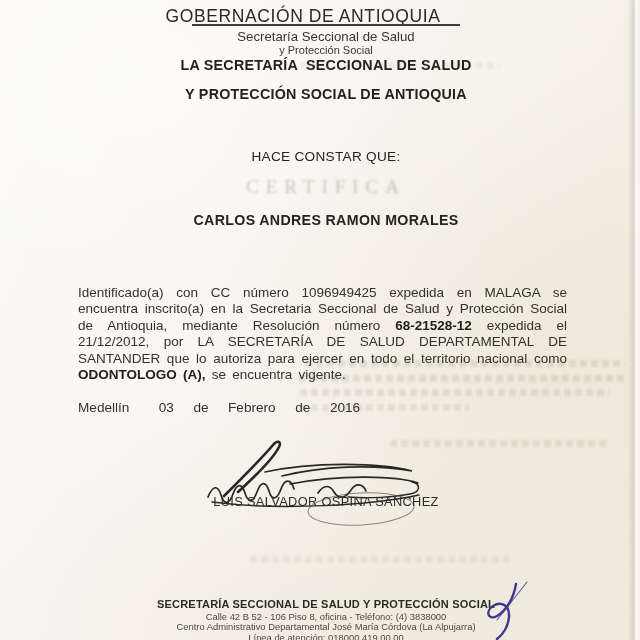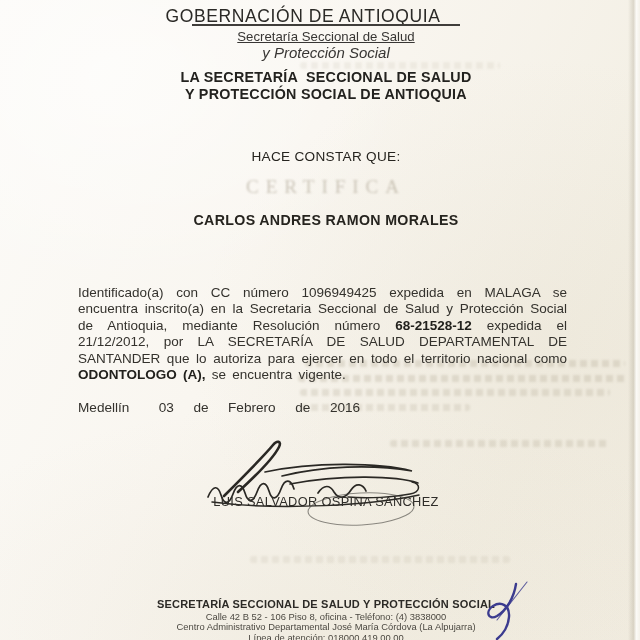--- a/index.html
+++ b/index.html
@@ -16,24 +16,24 @@
   }
   .right-edge{position:absolute;top:0;right:0;width:12px;height:640px;pointer-events:none;
     background:linear-gradient(90deg, rgba(0,0,0,0) 0%, rgba(156,147,126,.28) 45%, rgba(252,251,248,.95) 70%, #f4f1e9 100%);
   }
   .abs{position:absolute;}
   .centered{left:0;right:0;text-align:center;padding-left:12px;}
   .ink{color:#2e2c28;}
 
   .org-title{top:6px;font-size:17.5px;letter-spacing:.6px;color:#2b2a27;transform:translateX(-23px);}
   .head-rule{top:24px;left:192px;width:268px;height:2px;background:#3f3d3a;}
-  .dept1{top:29px;font-size:13.2px;color:#383634;text-decoration:underline;}
-  .dept2{top:44px;font-size:15px;color:#383634;font-style:italic;}
+  .dept1{top:29px;font-size:13.2px;color:#383634;}
+  .dept2{top:44px;font-size:11px;color:#383634;}
   .issuer{font-weight:bold;font-size:14.3px;letter-spacing:.25px;color:#23221f;white-space:pre-wrap;}
-  .issuer1{top:69px;}
+  .issuer1{top:57px;}
   .issuer2{top:86px;}
 
   .hace{top:149px;font-weight:normal;font-size:13.6px;letter-spacing:.3px;color:#26241f;}
   .watermark{top:176px;font-family:"Liberation Serif",serif;font-size:19px;letter-spacing:7px;
     color:rgba(168,159,141,.55);filter:blur(1.1px);}
   .person{top:212px;font-weight:bold;font-size:14.2px;letter-spacing:.35px;color:#26241f;text-align:center;}
 
   .body-par{top:271px;left:78px;width:489px;font-size:13.5px;line-height:16.6px;
     color:#34322d;text-align:justify;word-spacing:2.5px;}
   .body-par b{color:#22211d;}

